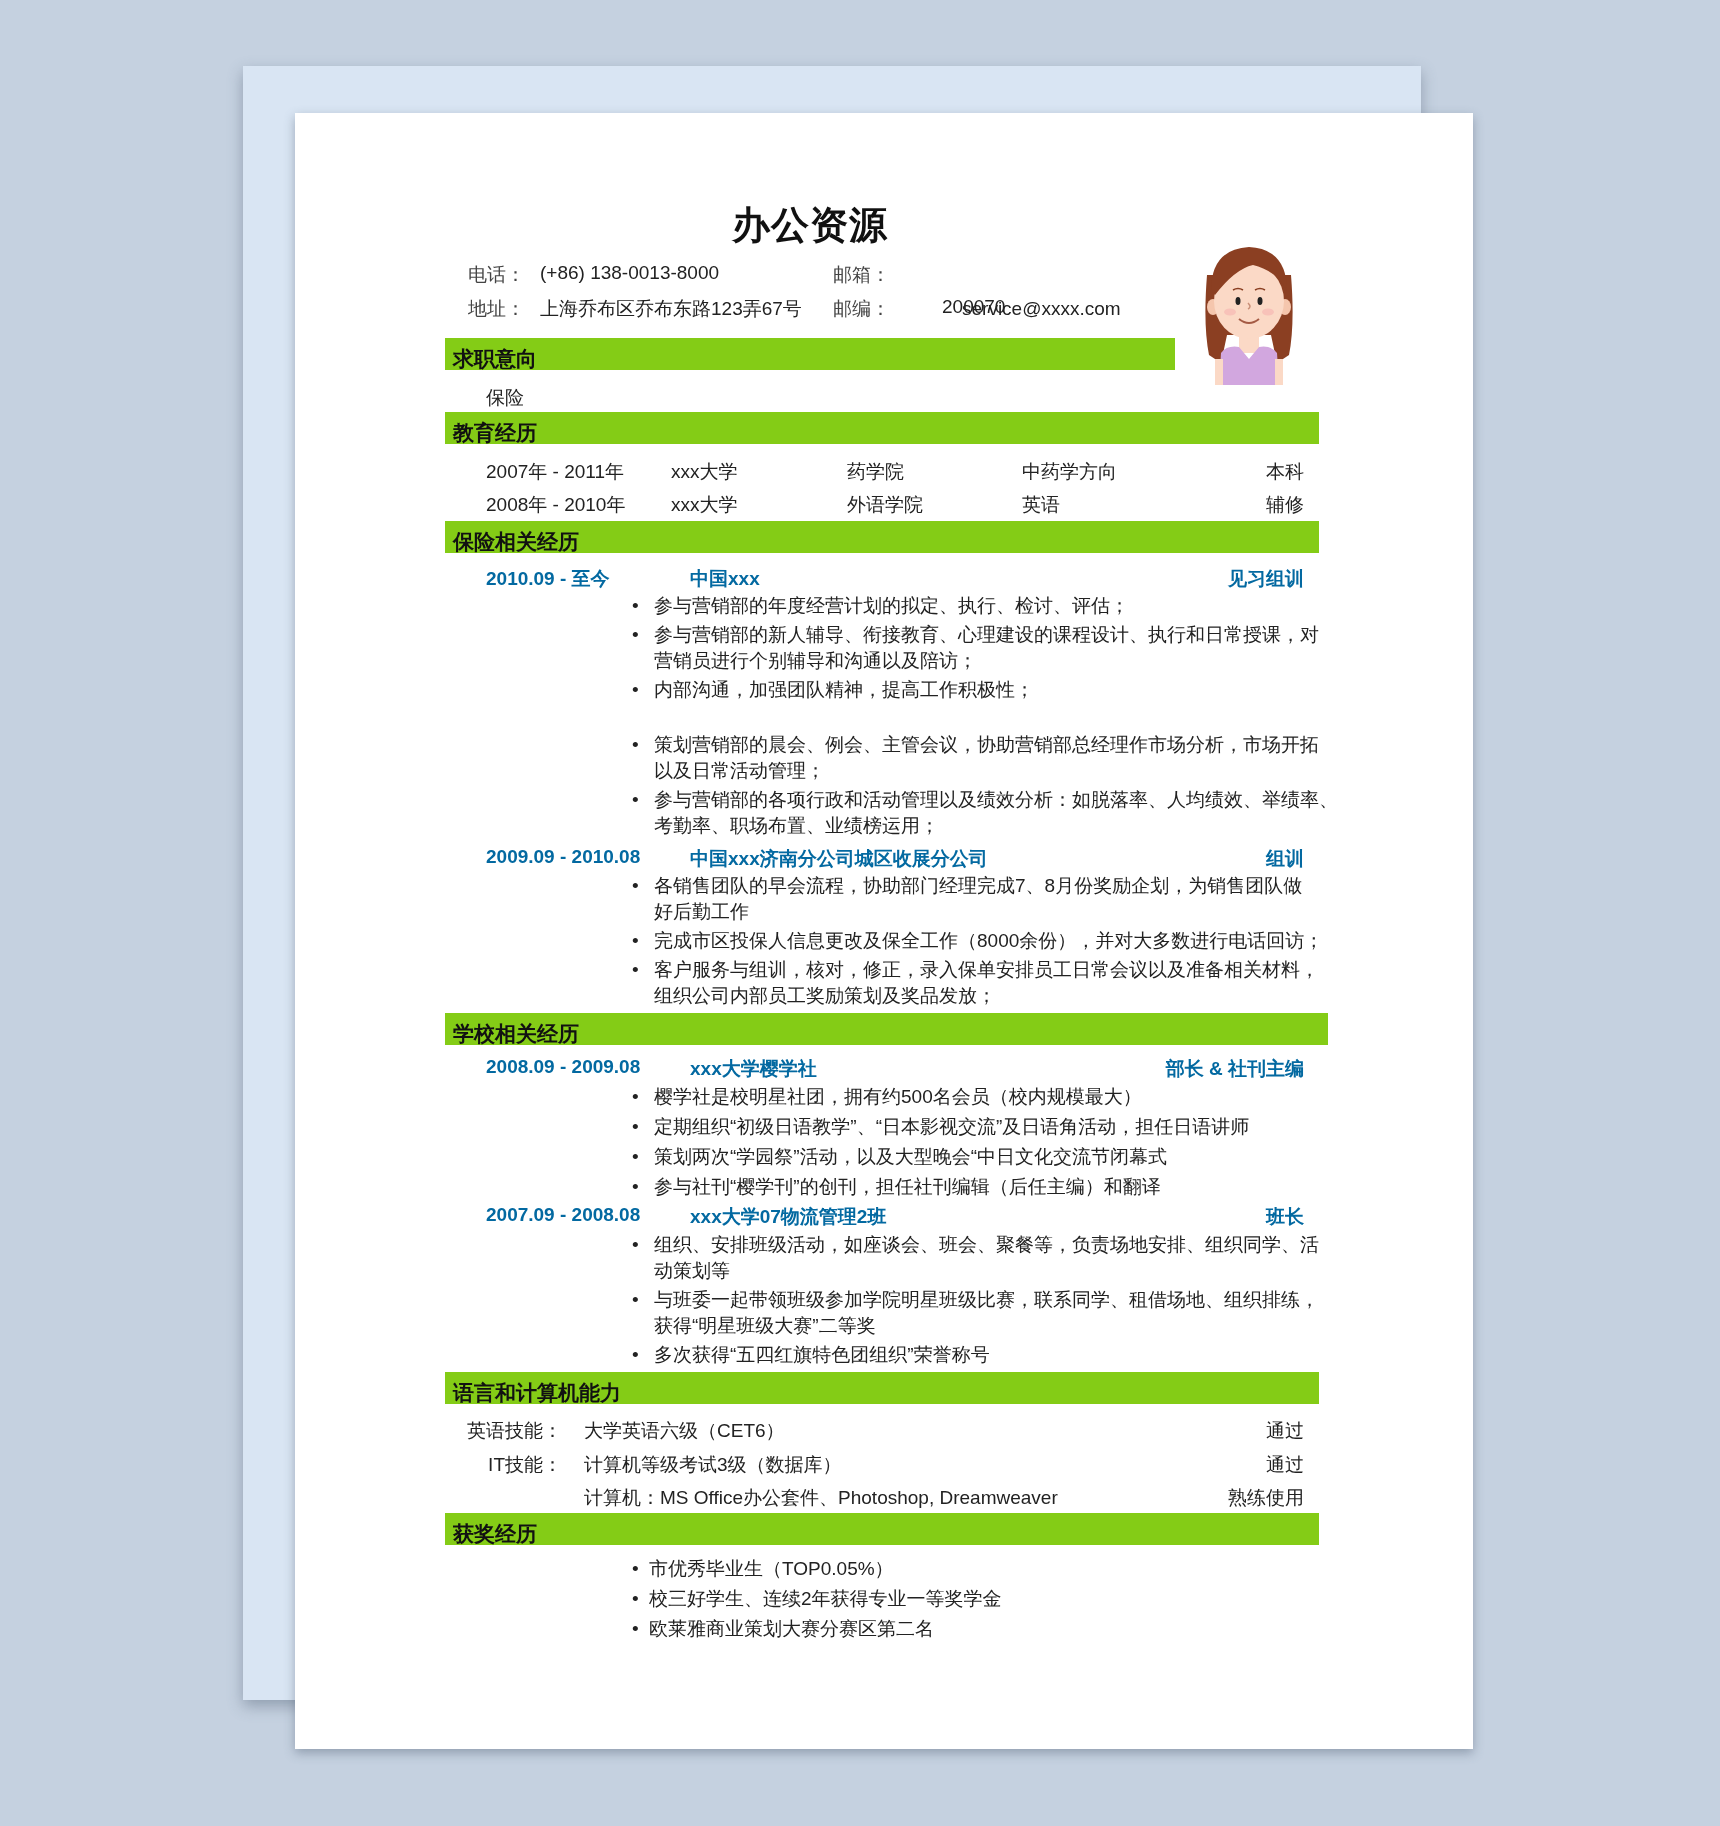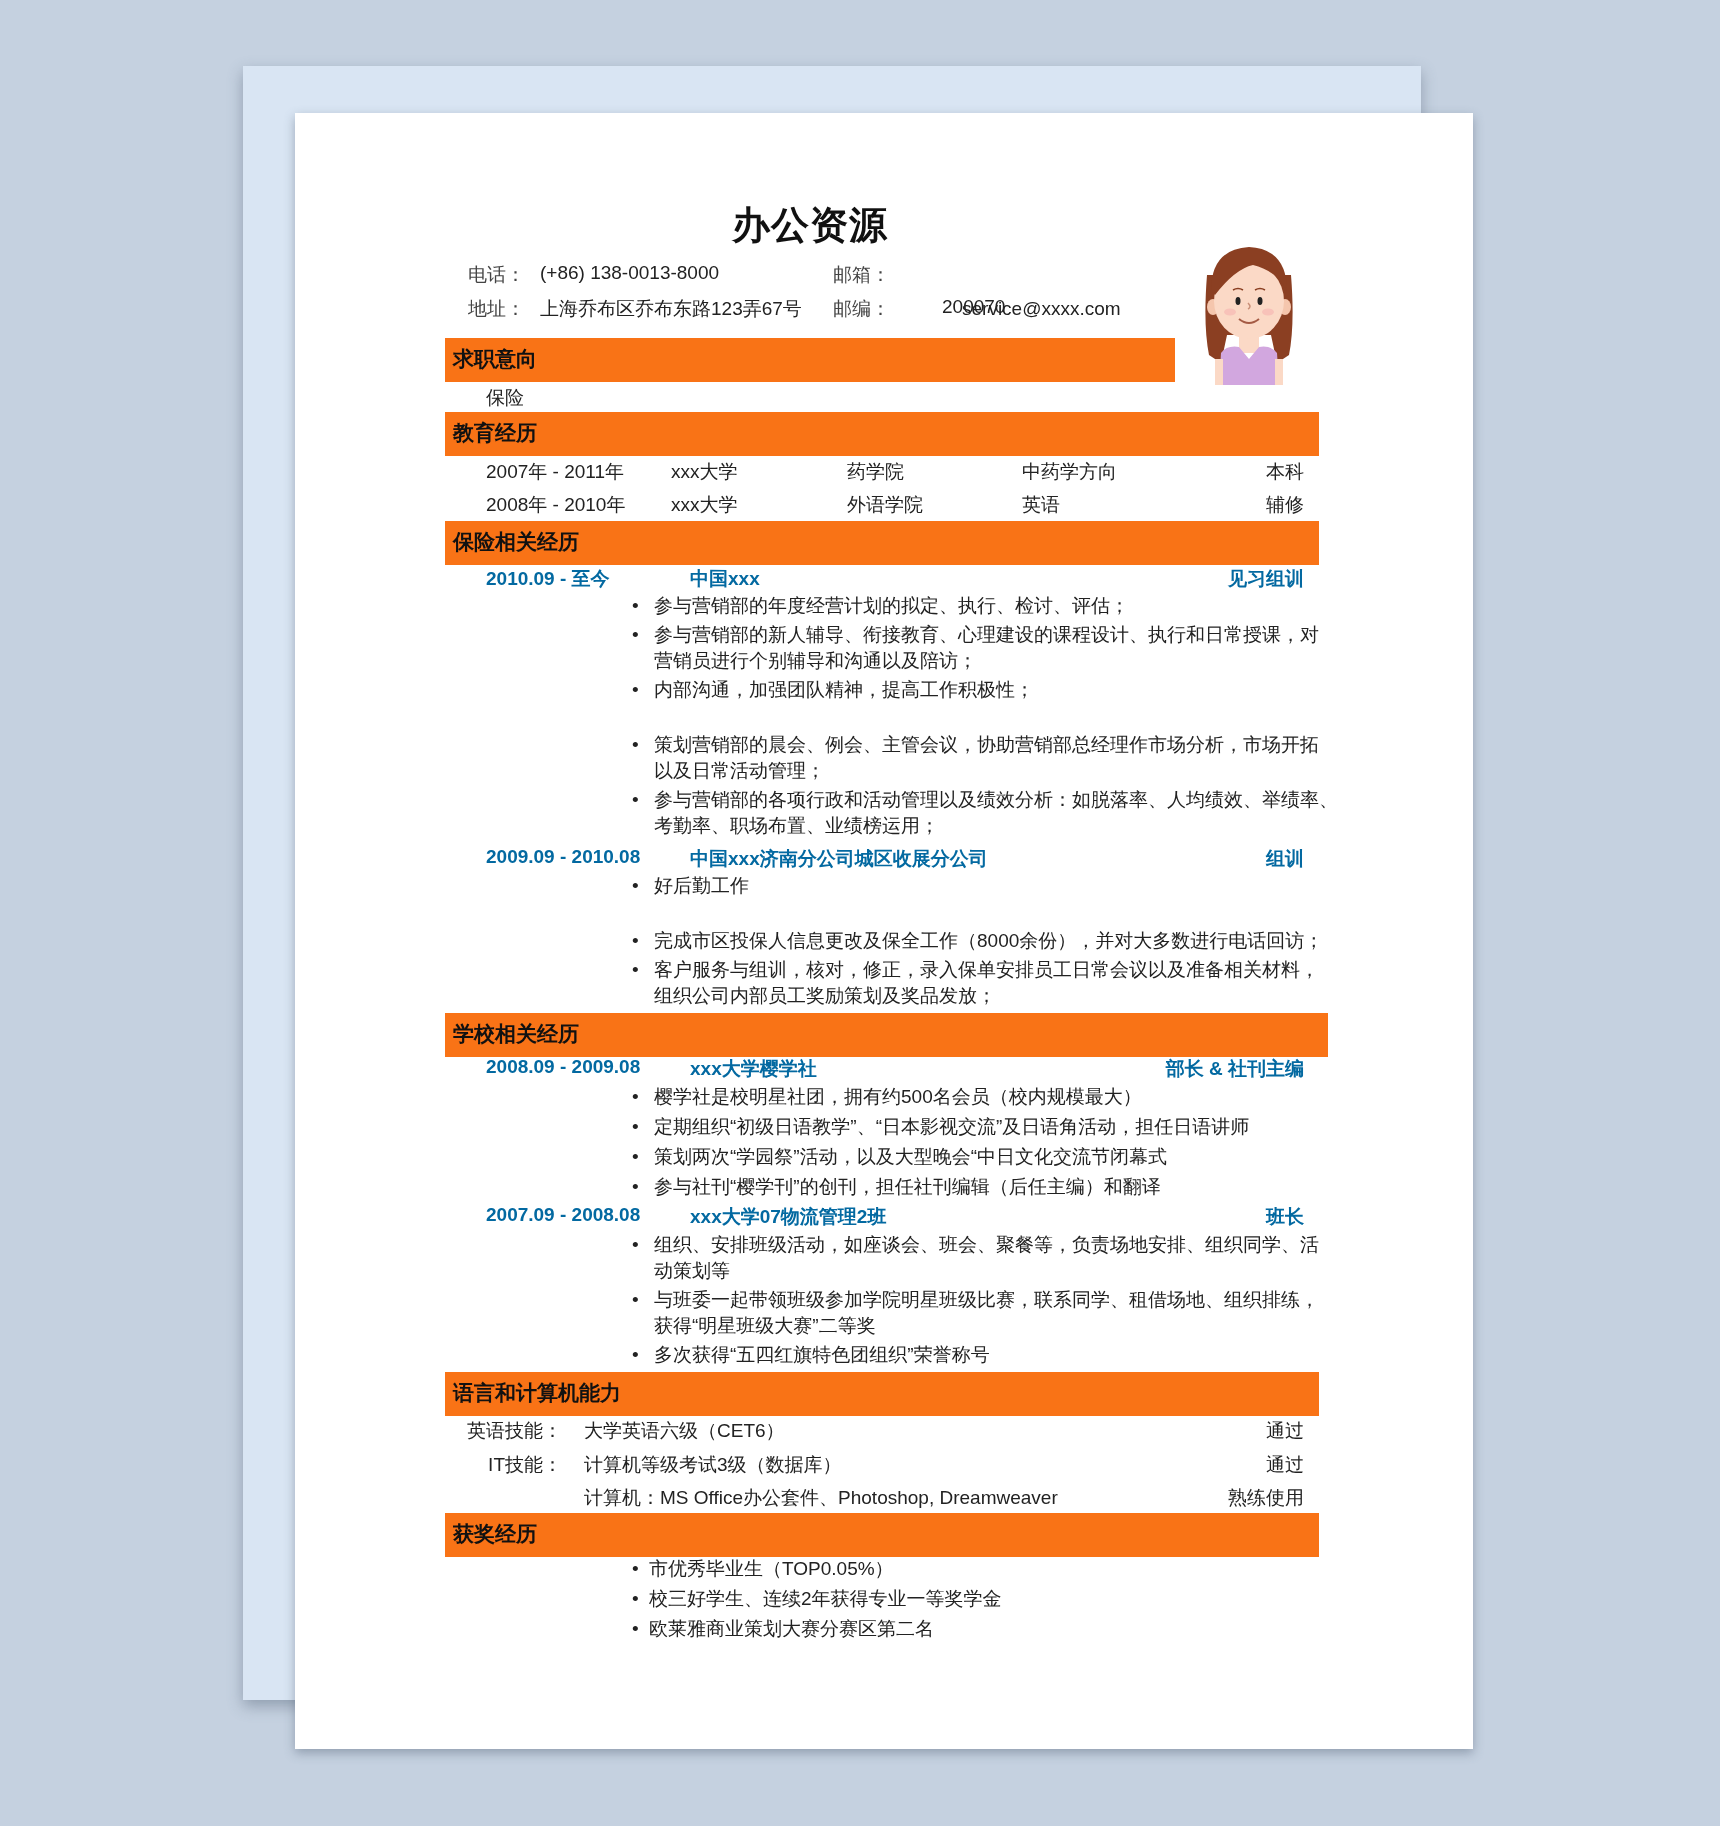--- a/index.html
+++ b/index.html
@@ -18,21 +18,21 @@
   .front-page {
     position: absolute; left: 295px; top: 113px; width: 1178px; height: 1636px;
     background: #ffffff;
     box-shadow: 0 4px 10px rgba(80,95,115,0.45);
   }
   .abs { position: absolute; white-space: nowrap; }
   .title { font-size: 38px; font-weight: bold; color: #111; letter-spacing: 1px; }
   .info { font-size: 19px; color: #222; }
   .info-label { color: #444; }
   .band {
-    position: absolute; background: #f97316; height: 44px; font-family: Liberation Serif, serif;
+    position: absolute; background: #84cc16; height: 32px; font-family: Liberation Serif, serif;
   }
   .band-title {
     position: absolute; left: 8px; top: 7px; font-size: 21px; font-weight: bold; color: #111;
   }
   .txt { font-size: 19px; color: #222; }
   .bold { font-weight: bold; color: #0369a1; }
   .right { text-align: right; }
   .bullet-item { position: absolute; font-size: 19px; color: #222; line-height: 26px; }
   .bullet-dot { position: absolute; left: -22px; top: 0; }
   .avatar { position: absolute; left: 1193px; top: 235px; width: 112px; height: 150px; }
@@ -141,20 +141,21 @@
   <div>参与营销部的各项行政和活动管理以及绩效分析：如脱落率、人均绩效、举绩率、</div>
   <div>考勤率、职场布置、业绩榜运用；</div>
 </div>
 
 <div class="abs txt bold" style="left:486px; top:846px;">2009.09 - 2010.08</div>
 <div class="abs txt bold" style="left:690px; top:846px;">中国xxx济南分公司城区收展分公司</div>
 <div class="abs txt bold right" style="right:416px; top:846px;">组训</div>
 
 <div class="bullet-item" style="left:654px; top:873px;">
   <span class="bullet-dot">•</span>
+  <div>各销售团队的早会流程，协助部门经理完成7、8月份奖励企划，为销售团队做</div>
   <div>好后勤工作</div>
 </div>
 <div class="bullet-item" style="left:654px; top:928px;">
   <span class="bullet-dot">•</span>
   <div>完成市区投保人信息更改及保全工作（8000余份），并对大多数进行电话回访；</div>
 </div>
 <div class="bullet-item" style="left:654px; top:957px;">
   <span class="bullet-dot">•</span>
   <div>客户服务与组训，核对，修正，录入保单安排员工日常会议以及准备相关材料，</div>
   <div>组织公司内部员工奖励策划及奖品发放；</div>

